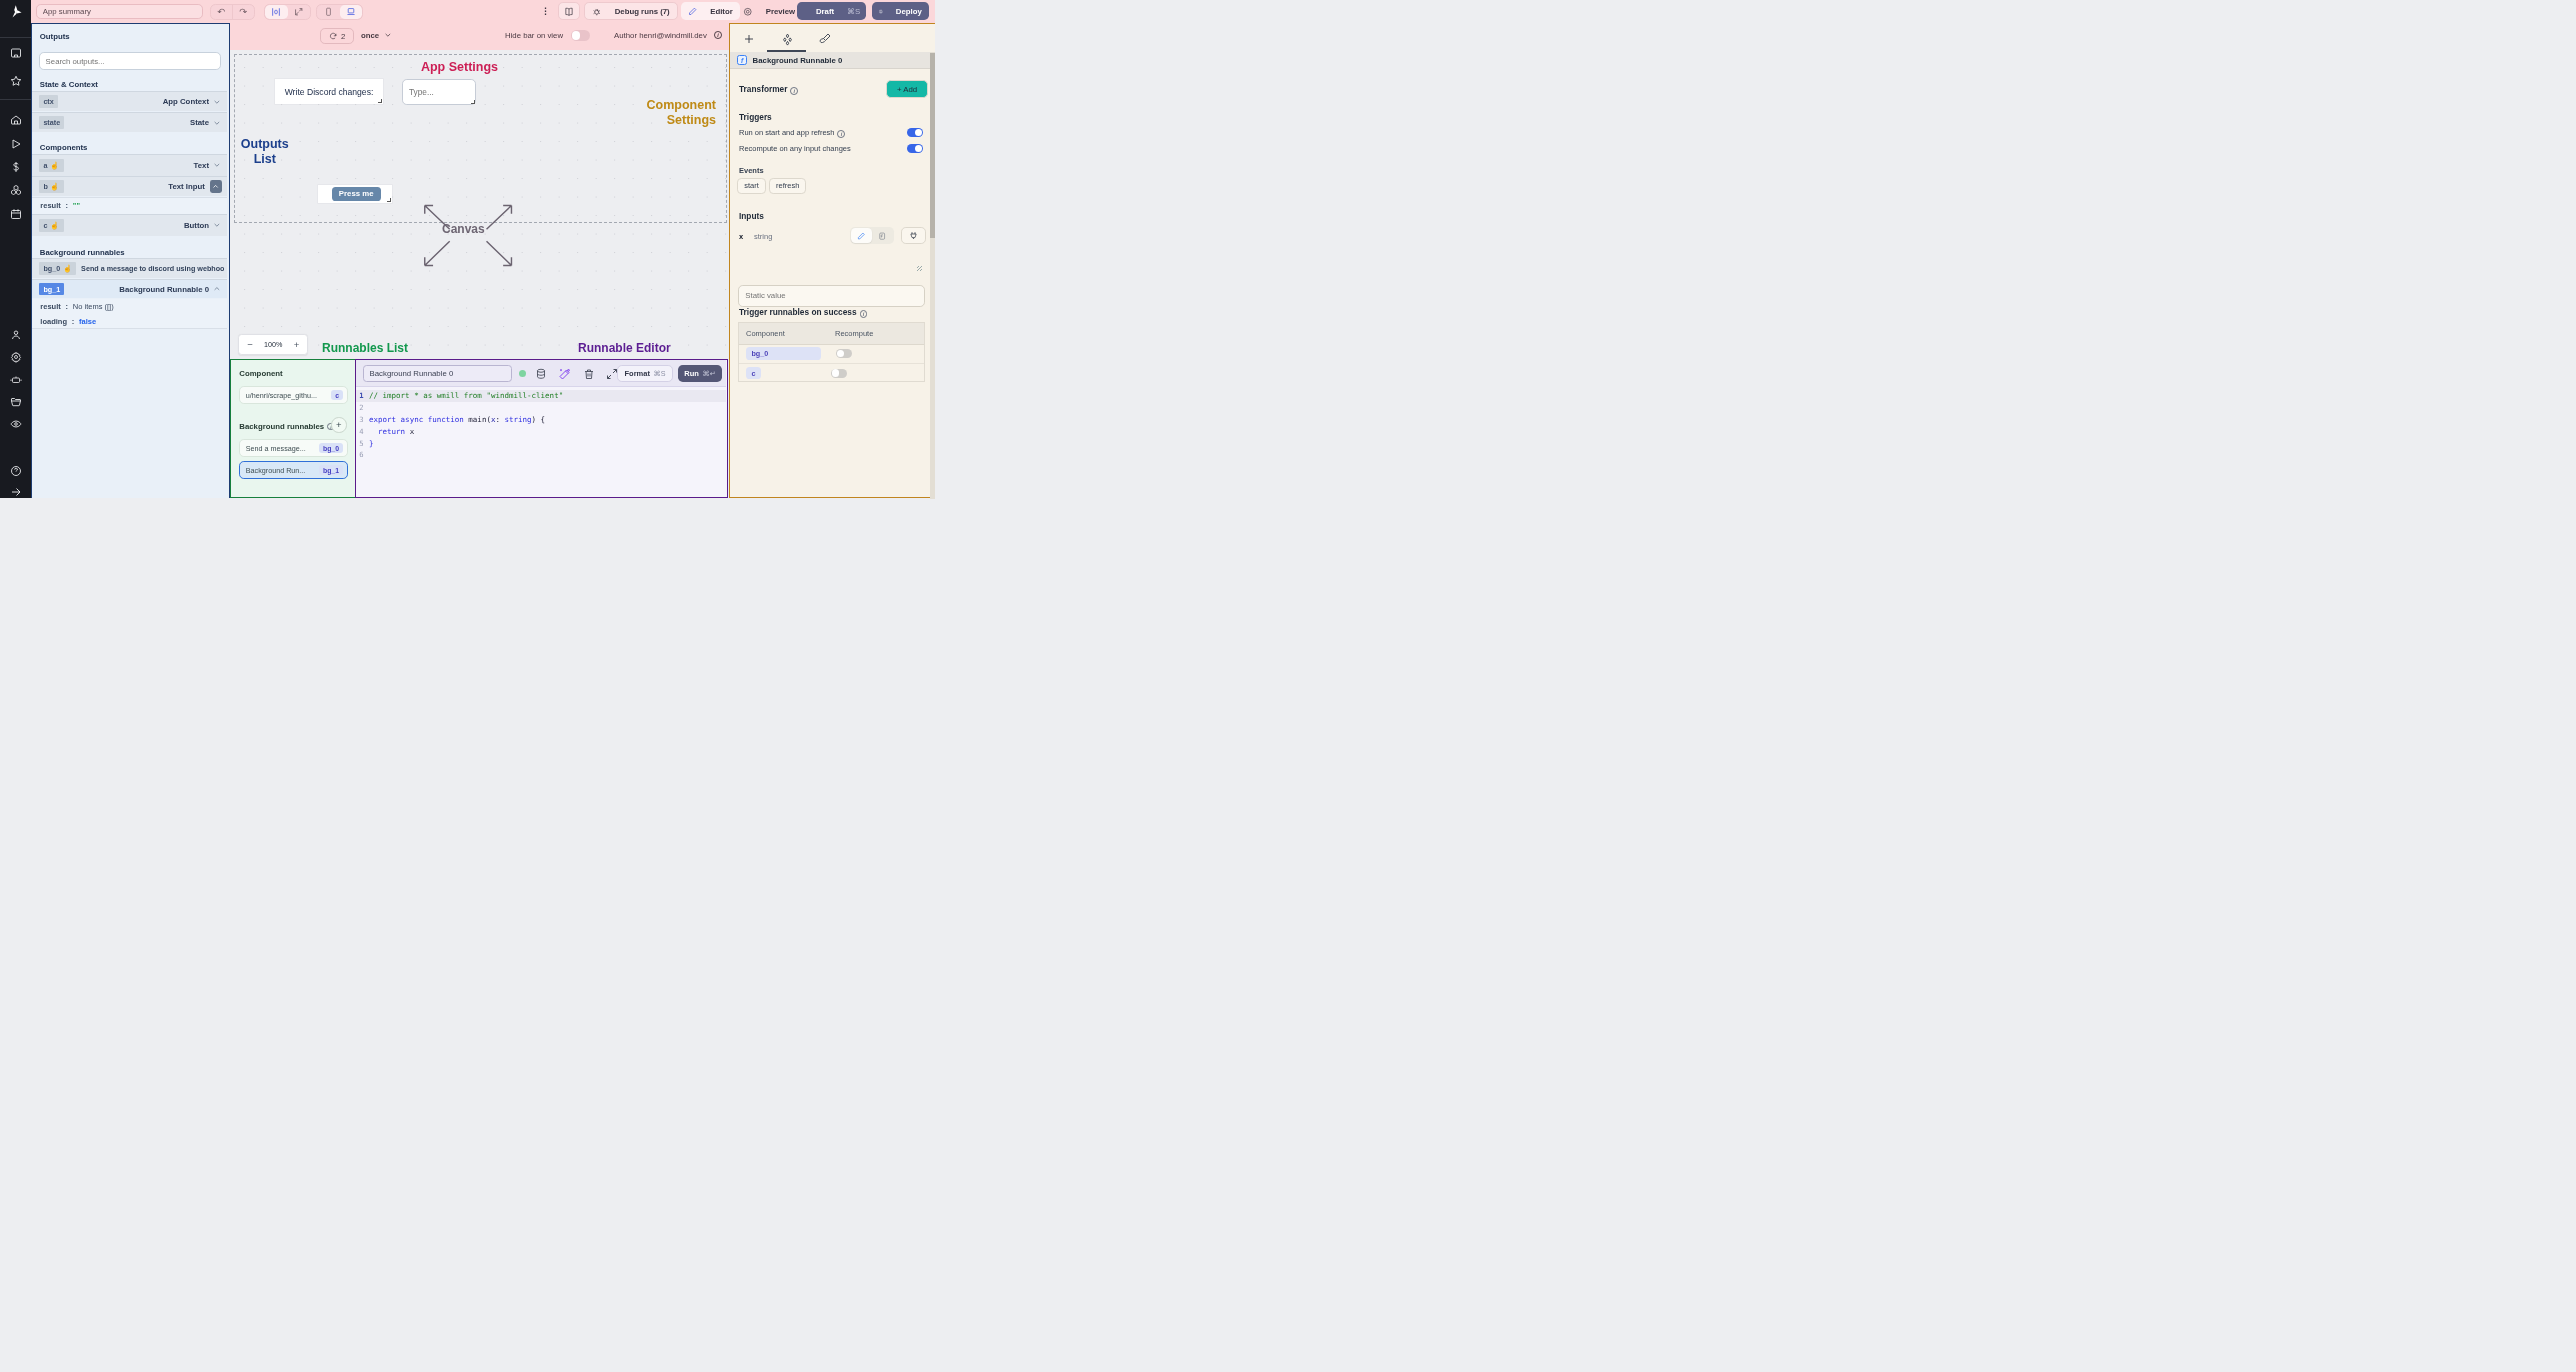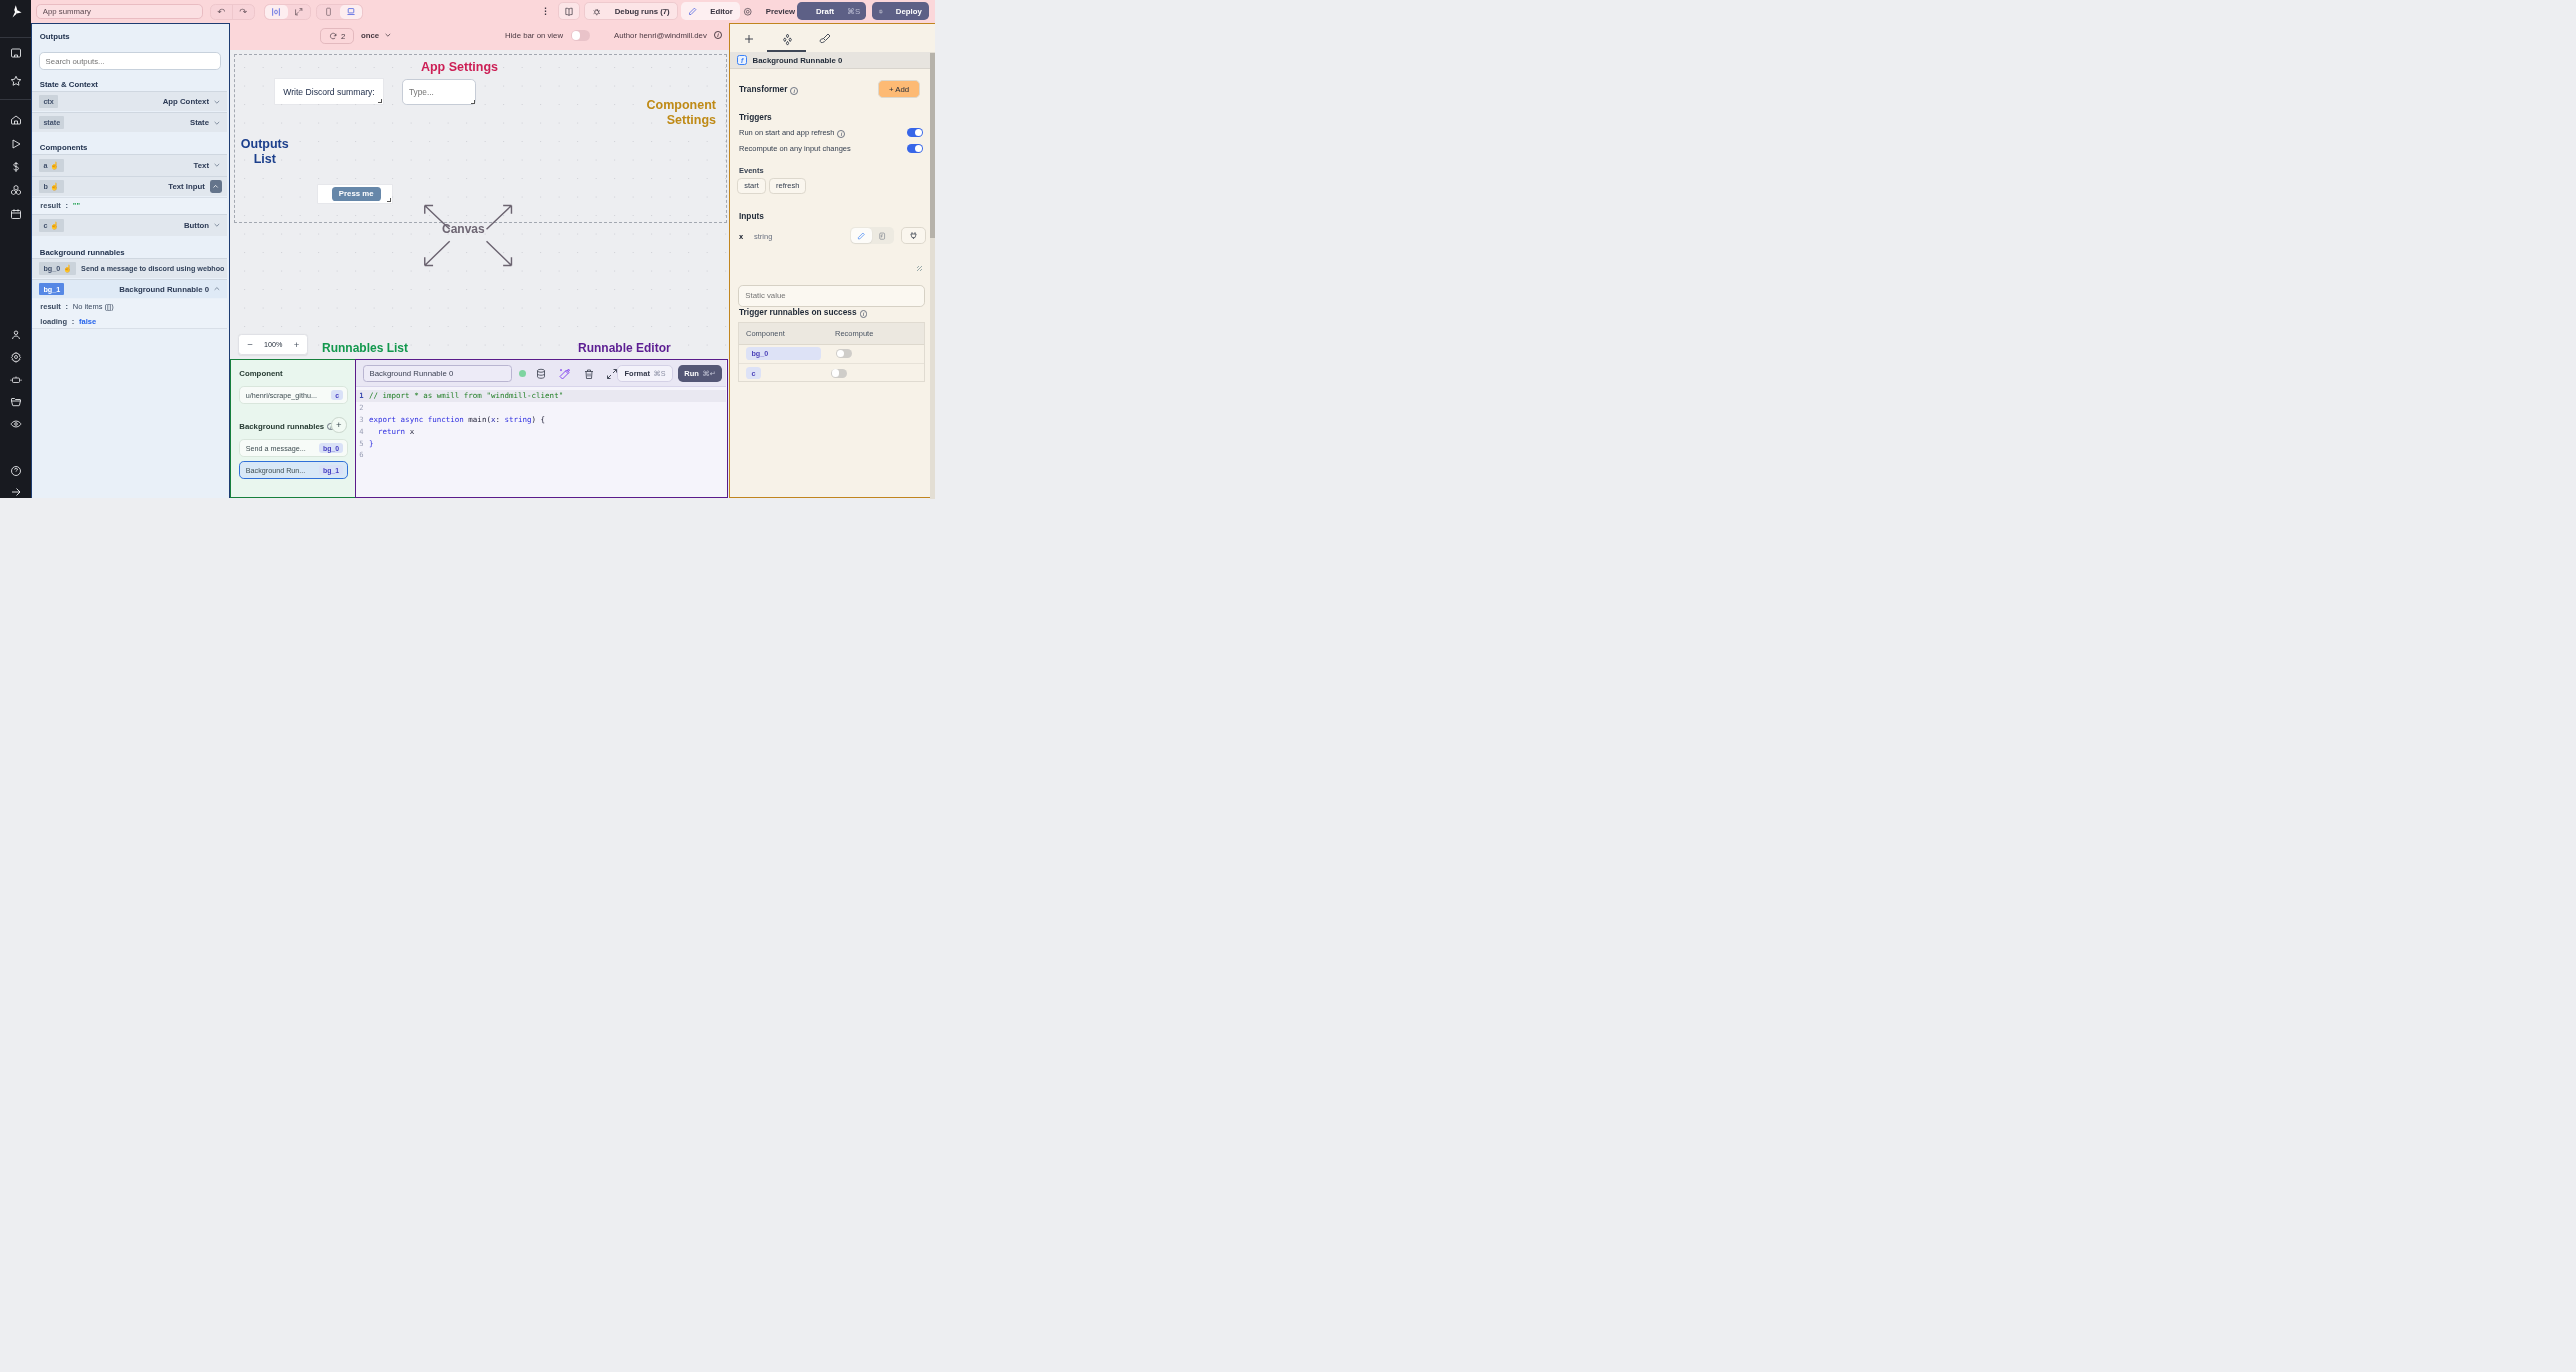--- a/index.html
+++ b/index.html
@@ -74,21 +74,21 @@
 
   
   #rightp { left:729px; top:23px; width:206px; height:475px; background:#f7f2e8; border:1.8px solid #c1851e; border-right:none; z-index:20; }
   .rp-tab { position:absolute; top:6px; width:18px; height:18px; color:#2c3442; display:flex; align-items:center; justify-content:center; cursor:pointer; }
   #rp-underline { position:absolute; left:37px; top:26px; width:39px; height:2.4px; background:#3f4756; }
   #rp-comp { position:absolute; left:0; top:28px; width:203px; height:17.3px; background:#e7e4df; border-bottom:0.6px solid #d8d4cd; display:flex; align-items:center; gap:5.4px; padding-left:7.2px; }
   #f-ic { width:10px; height:10px; border:1px solid #3b82f6; border-radius:2.4px; color:#3b82f6; font-size:6.6px; font-weight:bold; font-style:italic; display:flex; align-items:center; justify-content:center; background:#eaf1fd; }
   .rp-h { position:absolute; left:9px; font-size:8.3px; font-weight:bold; color:#1f2937; }
   .rp-txt { position:absolute; left:9px; font-size:7.5px; color:#374151; }
   .inf { display:inline-flex; width:7.8px; height:7.8px; border:0.7px solid #6b7280; border-radius:50%; color:#6b7280; font-size:5.4px; align-items:center; justify-content:center; font-weight:bold; vertical-align:-1.2px; margin-left:3px; font-style:italic; }
-  #add-btn { position:absolute; left:148px; top:56px; width:42px; height:18px; background:#fdba74; border:0.6px solid #ddd8cd; border-radius:4.8px; font-size:7.8px; color:#1f2937; display:flex; align-items:center; justify-content:center; cursor:pointer; }
+  #add-btn { position:absolute; left:156px; top:56px; width:42px; height:18px; background:#14b8a6; border:0.6px solid #ddd8cd; border-radius:4.8px; font-size:7.8px; color:#1f2937; display:flex; align-items:center; justify-content:center; cursor:pointer; }
   .tgl { position:absolute; width:16px; height:9px; border-radius:4.8px; cursor:pointer; }
   .tgl .knob { position:absolute; top:0.9px; width:7.2px; height:7.2px; background:#fff; border-radius:50%; }
   .tgl.on { background:#3766e8; } .tgl.on .knob { right:1.2px; }
   .tgl.off { background:#cfcdc9; } .tgl.off .knob { left:1.2px; }
   .chip { position:absolute; background:#faf6ee; border:0.6px solid #ddd8cd; border-radius:4.2px; font-size:7.5px; color:#374151; padding:2.4px 6px; cursor:pointer; }
   .seg { position:absolute; left:120px; top:203px; width:44px; height:17.3px; background:#eceada; background:#edeae1; border-radius:4.8px; display:flex; align-items:center; padding:1.2px; }
   .seg .s1 { width:21px; height:15px; background:#fdfcf9; border-radius:4.2px; box-shadow:0 0.6px 1.2px rgba(0,0,0,.12); display:flex; align-items:center; justify-content:center; cursor:pointer; }
   .seg .s2 { width:21px; height:15px; display:flex; align-items:center; justify-content:center; cursor:pointer; color:#6b7280; }
   #plug-btn { position:absolute; left:171px; top:203px; width:25px; height:17.3px; background:#faf6ee; border:0.6px solid #ddd8cd; border-radius:4.8px; display:flex; align-items:center; justify-content:center; cursor:pointer; color:#1f2937; }
   #static-ta { position:absolute; left:8.3px; top:225px; width:187px; height:21.5px; background:#fbf8f1; border:0.6px solid #d6d1c5; border-radius:4.8px; padding:4.8px 6px; font-size:7.8px; color:#333; resize:none; outline:none; font-family:"Liberation Sans",sans-serif;margin-top:36px; }
@@ -384,21 +384,21 @@
     <span class="blu">false</span>
   </div>
 </div>
 
 <div id="canvas" class="abs">
   <div id="dashrect" class="abs"></div>
 
   <div class="anno" style="left:179px;top:9.5px;width:89px;text-align:right;font-size:12.5px;color:#cc1f55">App Settings</div>
 
   <div class="comp-white" style="left:45px;top:29px;width:108px;height:25px;display:flex;align-items:center;justify-content:center">
-    <span style="font-size:8.6px;color:#22304c">Write Discord summary:</span>
+    <span style="font-size:8.6px;color:#22304c">Write Discord changes:</span>
     <span class="rsz"></span>
   </div>
   <div class="abs" style="left:172px;top:29px;width:74px;height:26px">
     <input id="type-input" placeholder="Type..." style="">
     <span class="rsz"></span>
   </div>
 
   <div class="anno" style="left:382px;top:48px;width:104px;text-align:right;font-size:12.5px;color:#bf8a16">Component Settings</div>
   <div class="anno" style="left:4.8px;top:87px;width:60px;text-align:center;font-size:12.5px;color:#1c3f8c">Outputs List</div>
 

